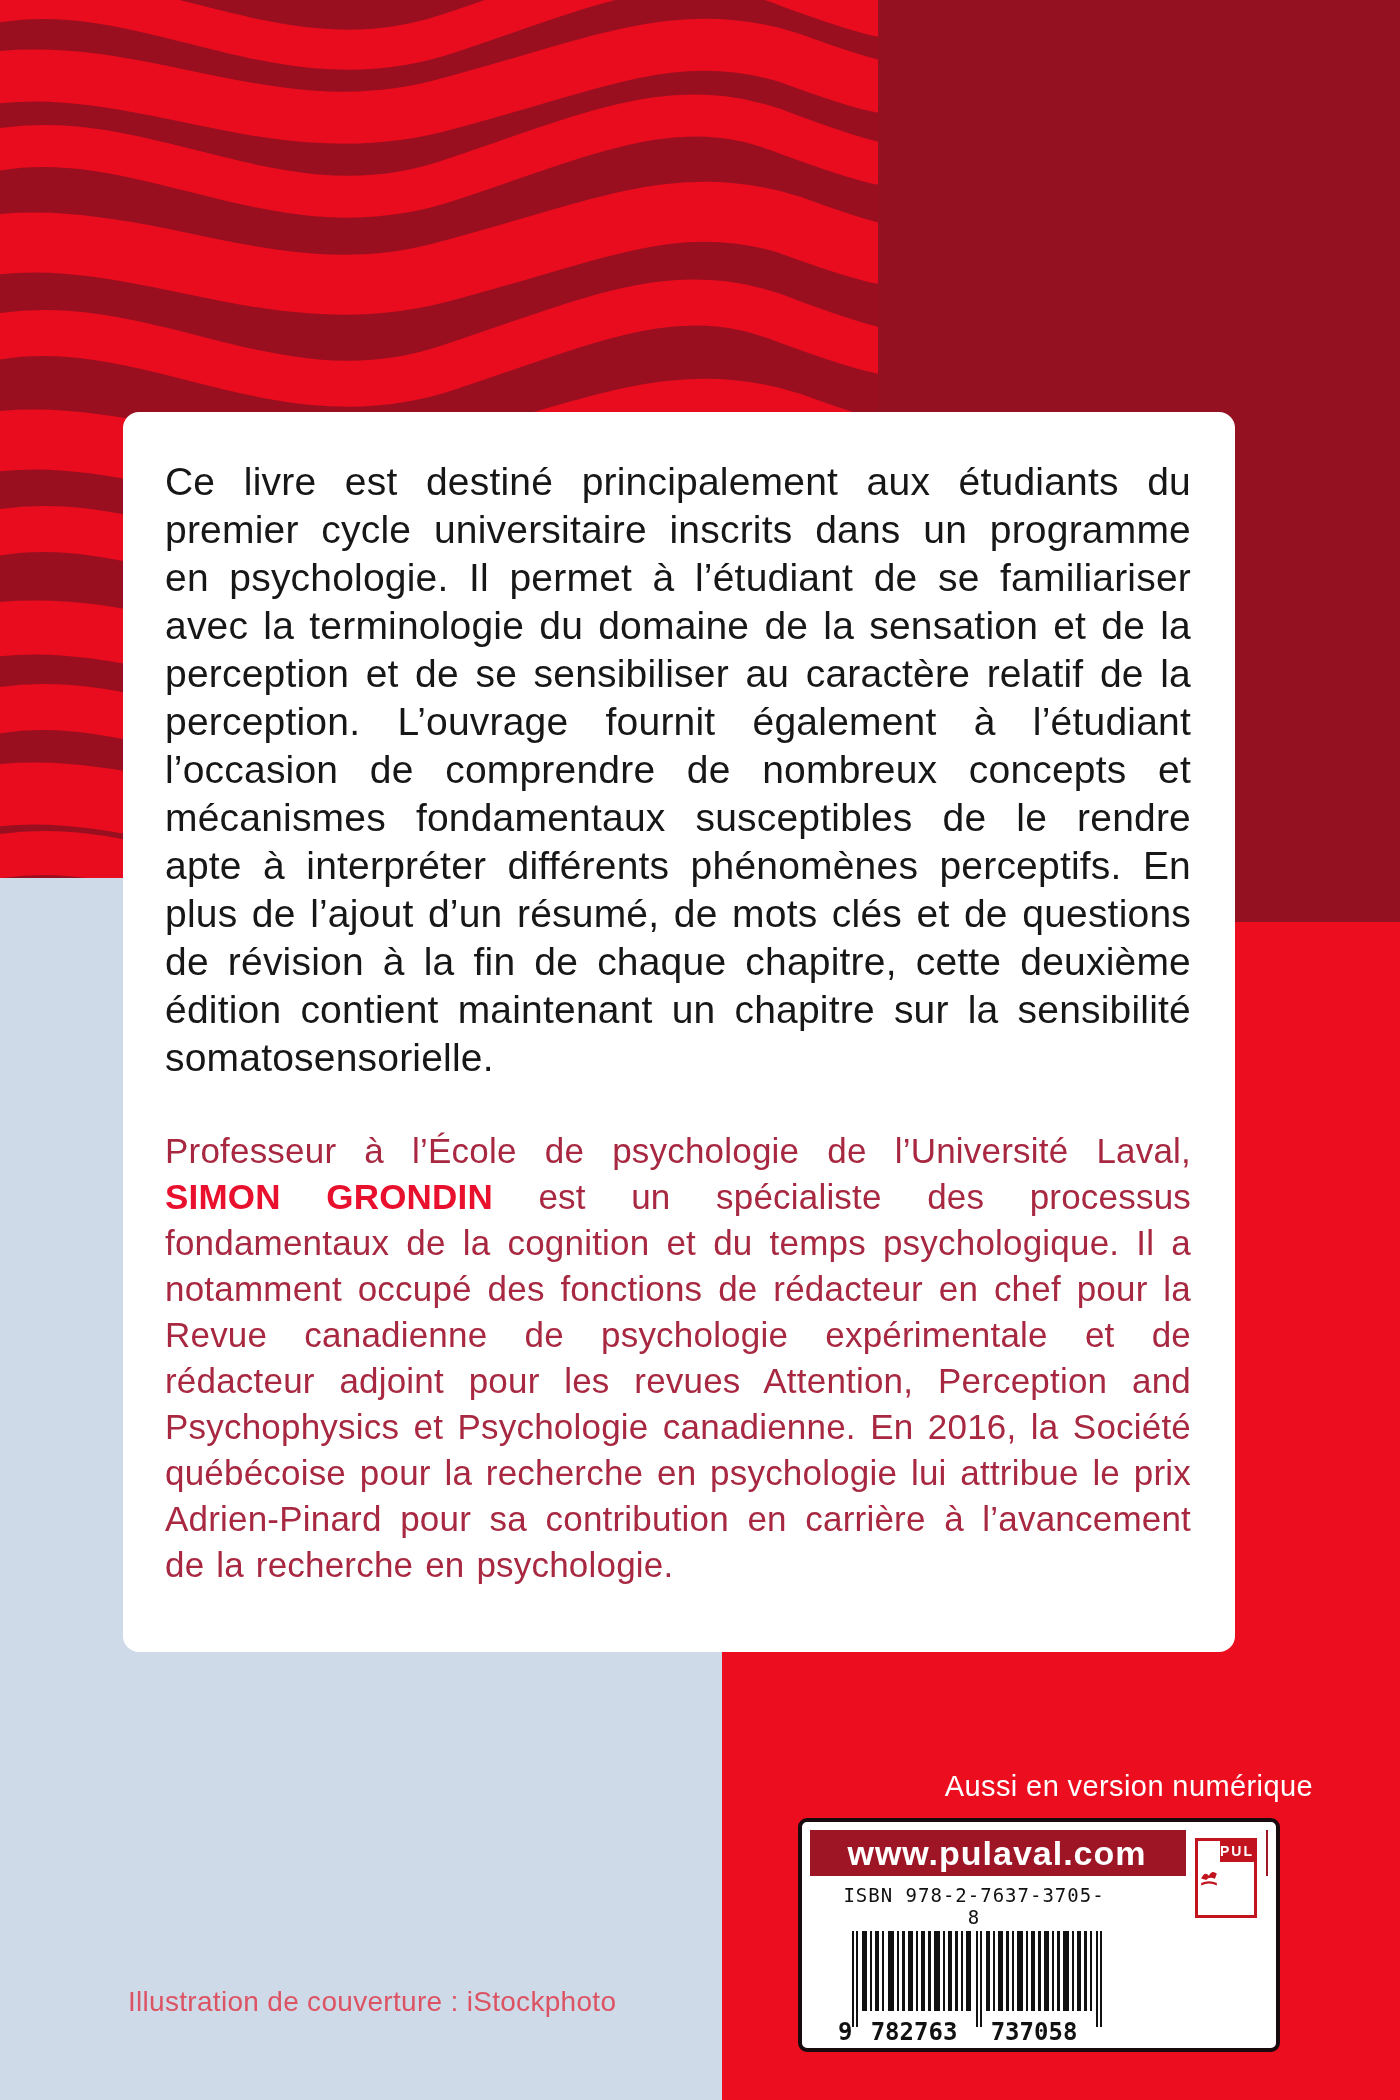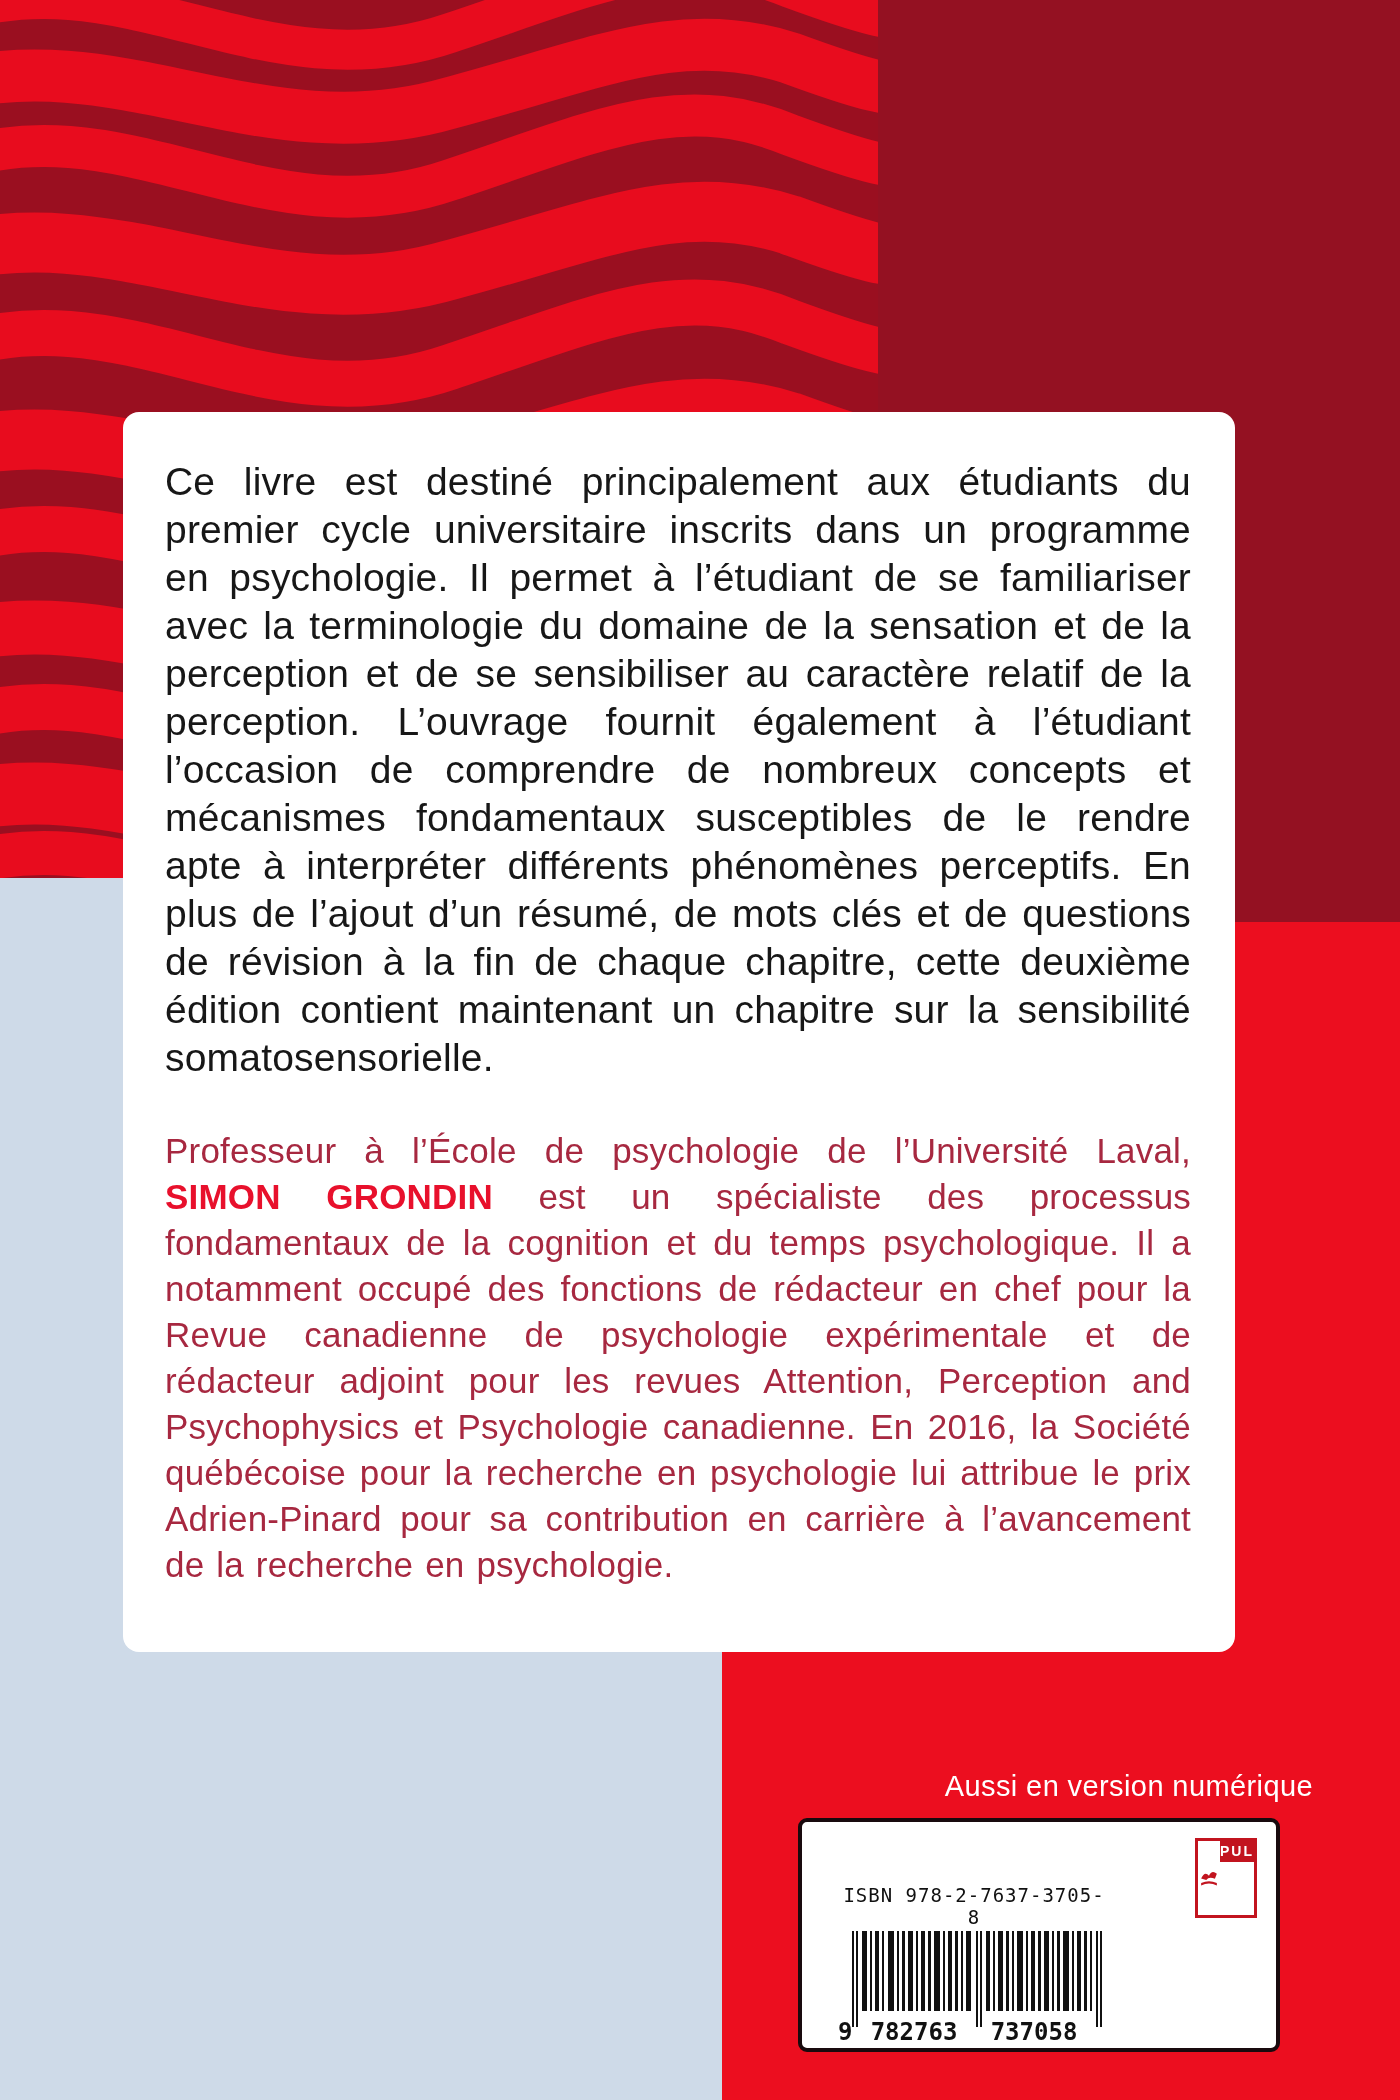--- a/index.html
+++ b/index.html
@@ -85,20 +85,23 @@
   <div class="zone z-red"></div>
 
   <div class="card">
     <p class="summary">Ce livre est destiné principalement aux étudiants du premier cycle universitaire inscrits dans un programme en psychologie. Il permet à l’étudiant de se familiariser avec la terminologie du domaine de la sensation et de la perception et de se sensibiliser au caractère relatif de la perception. L’ouvrage fournit également à l’étudiant l’occasion de comprendre de nombreux concepts et mécanismes fondamentaux susceptibles de le rendre apte à interpréter différents phénomènes perceptifs. En plus de l’ajout d’un résumé, de mots clés et de questions de révision à la fin de chaque chapitre, cette deuxième édition contient maintenant un chapitre sur la sensibilité somatosensorielle.</p>
     <p class="bio"><span>Professeur à l’École de psychologie de l’Université Laval, </span><span class="author">SIMON GRONDIN</span><span> est un spécialiste des processus fondamentaux de la cognition et du temps psychologique. Il a notamment occupé des fonctions de rédacteur en chef pour la </span><span class="it">Revue canadienne de psychologie expérimentale</span><span> et de rédacteur adjoint pour les revues </span><span class="it">Attention, Perception and Psychophysics</span><span> et </span><span class="it">Psychologie canadienne</span><span>. En 2016, la Société québécoise pour la recherche en psychologie lui attribue le prix Adrien-Pinard pour sa contribution en carrière à l’avancement de la recherche en psychologie.</span></p>
   </div>
 
   <div class="aussi">Aussi en version numérique</div>
 
   <div class="pulbox">
+    <div class="pul-header">
+      <span>www.pulaval.com</span>
+    </div>
 
     <div class="pul-logo">
       <div class="logo-red">
         <svg class="logo-art" viewBox="0 0 56 50" xmlns="http://www.w3.org/2000/svg">
           <path d="M8 26 Q17 6 28 19 Q35 4 48 14 L43 27 Q28 20 21 30 Z" fill="#c2141f"></path>
           <path d="M8 38 Q28 28 48 38 L48 44 Q28 34 8 44 Z" fill="#c2141f"></path>
         </svg>
         <div class="logo-band">PUL</div>
       </div>
     </div>
@@ -152,14 +155,15 @@
       <div class="digits">
         <span class="d1">9</span>
         <span class="d2">782763</span>
         <span class="d3">737058</span>
       </div>
     </div>
 
 
   </div>
 
+  <div class="credit">Illustration de couverture : iStockphoto</div>
 
 </div>
 
 </body></html>

